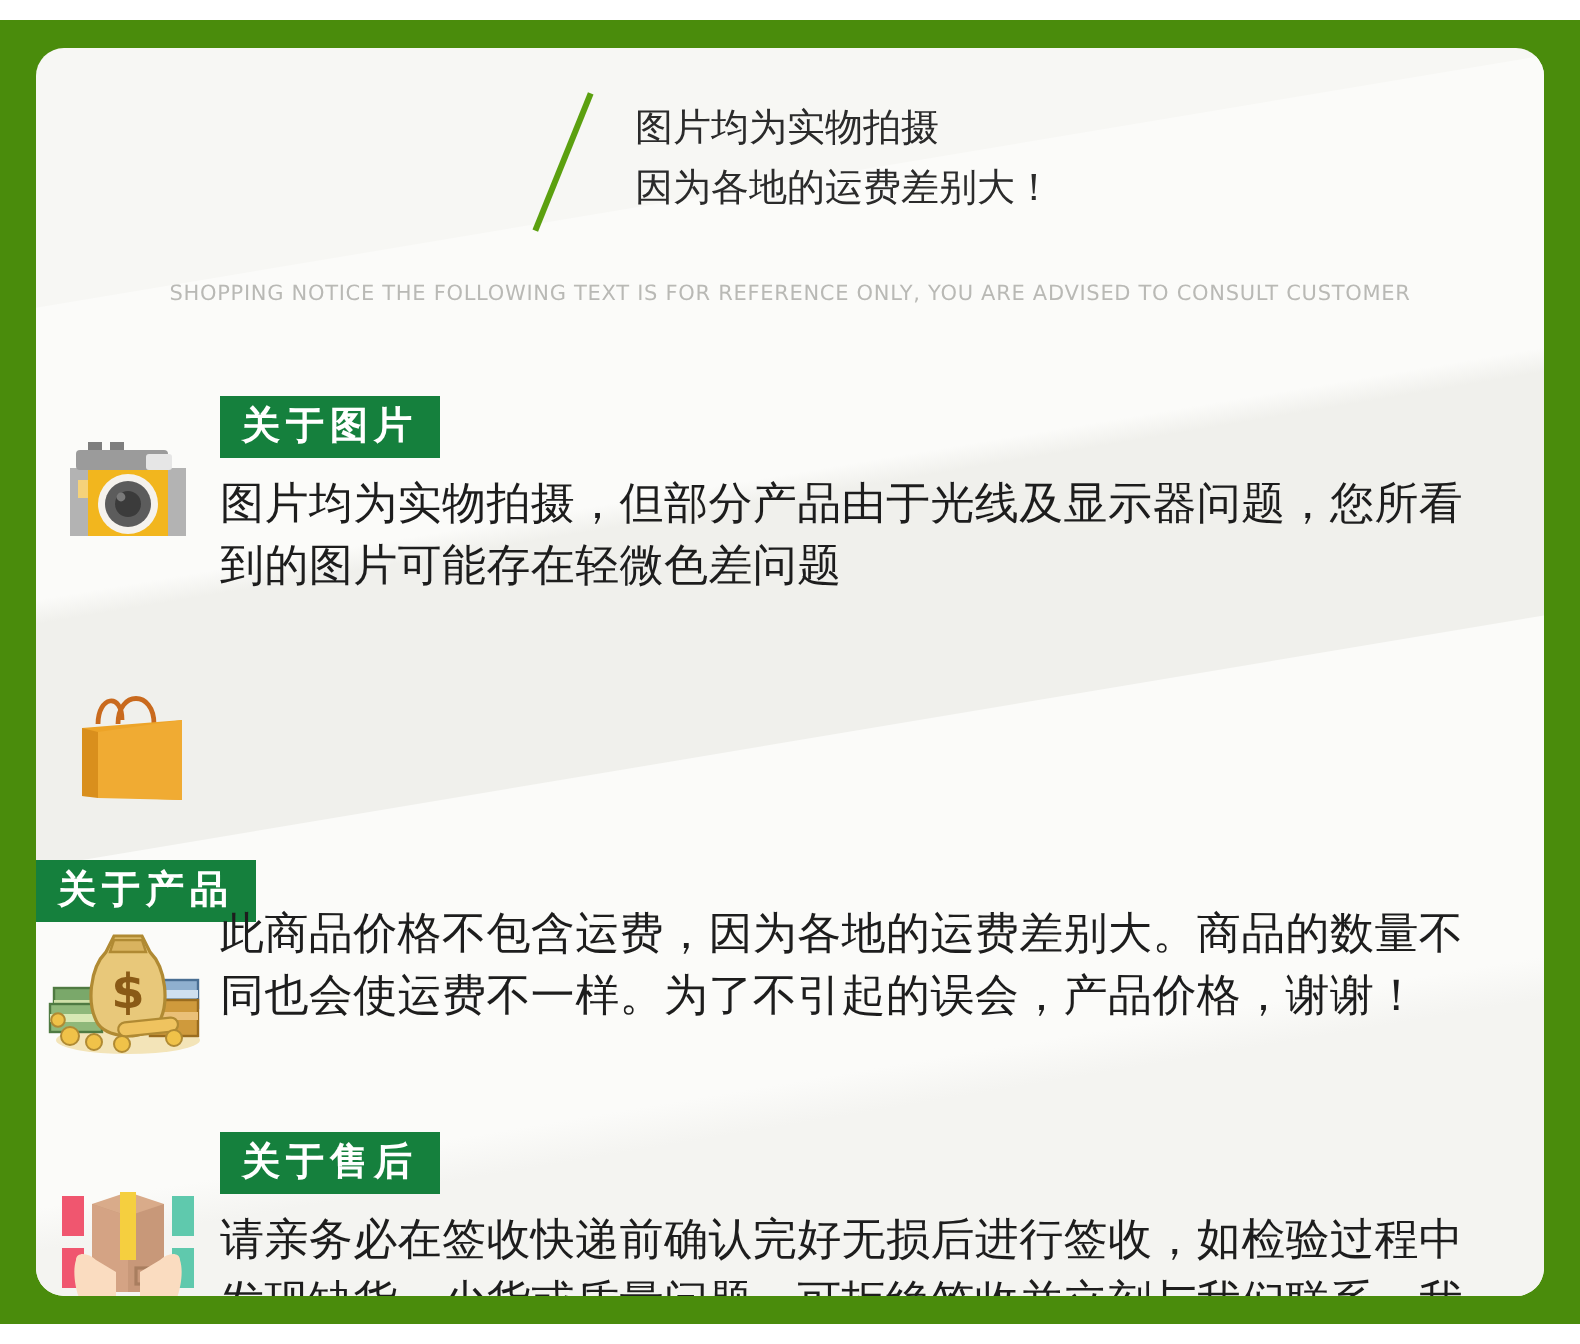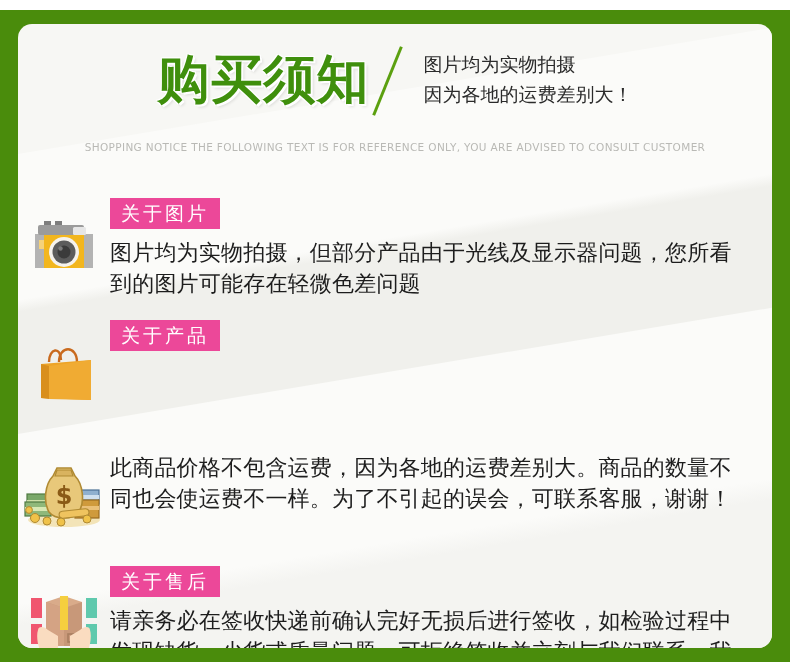--- a/index.html
+++ b/index.html
@@ -138,55 +138,54 @@
     align-items: flex-start;
     justify-content: center;
     padding-top: 18px;
   }
   .sec-body {
     flex: 1 1 auto;
     padding-right: 26px;
   }
   .sec-badge {
     display: inline-block;
-    background: #ec4899;
+    background: #15803d;
     color: #ffffff;
     font-size: 19px;
-    font-weight: normal;
+    font-weight: bold;
     letter-spacing: 3px;
     padding: 3px 11px 4px 11px;
     line-height: 24px;
   }
   .sec-text {
     margin-top: 8px;
     font-size: 22px;
     color: #1d1d1d;
     line-height: 31px;
     letter-spacing: 0.2px;
   }
 
   #section-pictures  { top: 174px; }
-  #section-products  { top: 296px; }
+  #section-products  { top: 296px; flex-direction: column; }
   #section-freight   { top: 420px; }
   #section-aftersale { top: 542px; }
 
   svg { display: block; }
 </style>
 </head>
 <body>
 
 <div id="notice-frame">
   <div id="notice-card">
 
     <div class="diag-band diag-a"></div>
     <div class="diag-band diag-b"></div>
 
     <div id="notice-header">
       <div class="header-row">
-        <div id="headline-main">购买须知</div>
         <div id="headline-slash"></div>
         <div id="headline-sub">
           <div class="sub-line">图片均为实物拍摄</div>
           <div class="sub-line">因为各地的运费差别大！</div>
         </div>
       </div>
       <div id="headline-en">
         <div class="en-line">SHOPPING NOTICE THE FOLLOWING TEXT IS FOR REFERENCE ONLY, YOU ARE ADVISED TO CONSULT CUSTOMER</div>
       </div>
     </div>
@@ -246,21 +245,21 @@
           <text x="41" y="42" font-family="DejaVu Sans, sans-serif" font-size="24" font-weight="bold" fill="#8a5a16" text-anchor="middle">$</text>
           <rect x="36" y="48" width="30" height="7" rx="3.5" fill="#efc35f" stroke="#b08a33" stroke-width="1.1" transform="rotate(-6 51 51)"></rect>
           <circle cx="12" cy="56" r="4.5" fill="#f0c249" stroke="#b08a33" stroke-width="1"></circle>
           <circle cx="24" cy="59" r="4" fill="#f0c249" stroke="#b08a33" stroke-width="1"></circle>
           <circle cx="38" cy="60" r="4" fill="#f0c249" stroke="#b08a33" stroke-width="1"></circle>
           <circle cx="64" cy="57" r="4" fill="#f0c249" stroke="#b08a33" stroke-width="1"></circle>
           <circle cx="6" cy="48" r="3.4" fill="#f0c249" stroke="#b08a33" stroke-width="1"></circle>
         </svg>
       </div>
       <div class="sec-body">
-        <div class="sec-text">此商品价格不包含运费，因为各地的运费差别大。商品的数量不同也会使运费不一样。为了不引起的误会，可联系客服，谢谢！</div>
+        <div class="sec-text">此商品价格不包含运费，因为各地的运费差别大。商品的数量不同也会使运费不一样。为了不引起的误会，产品价格，谢谢！</div>
       </div>
     </div>
 
     <div class="section" id="section-aftersale">
       <div class="sec-icon">
         <svg width="80" height="72" viewBox="0 0 80 72">
           <rect x="7" y="14" width="11" height="20" fill="#f0566f"></rect>
           <rect x="7" y="40" width="11" height="20" fill="#f0566f"></rect>
           <rect x="62" y="14" width="11" height="20" fill="#5fc9ad"></rect>
           <rect x="62" y="40" width="11" height="20" fill="#5fc9ad"></rect>

